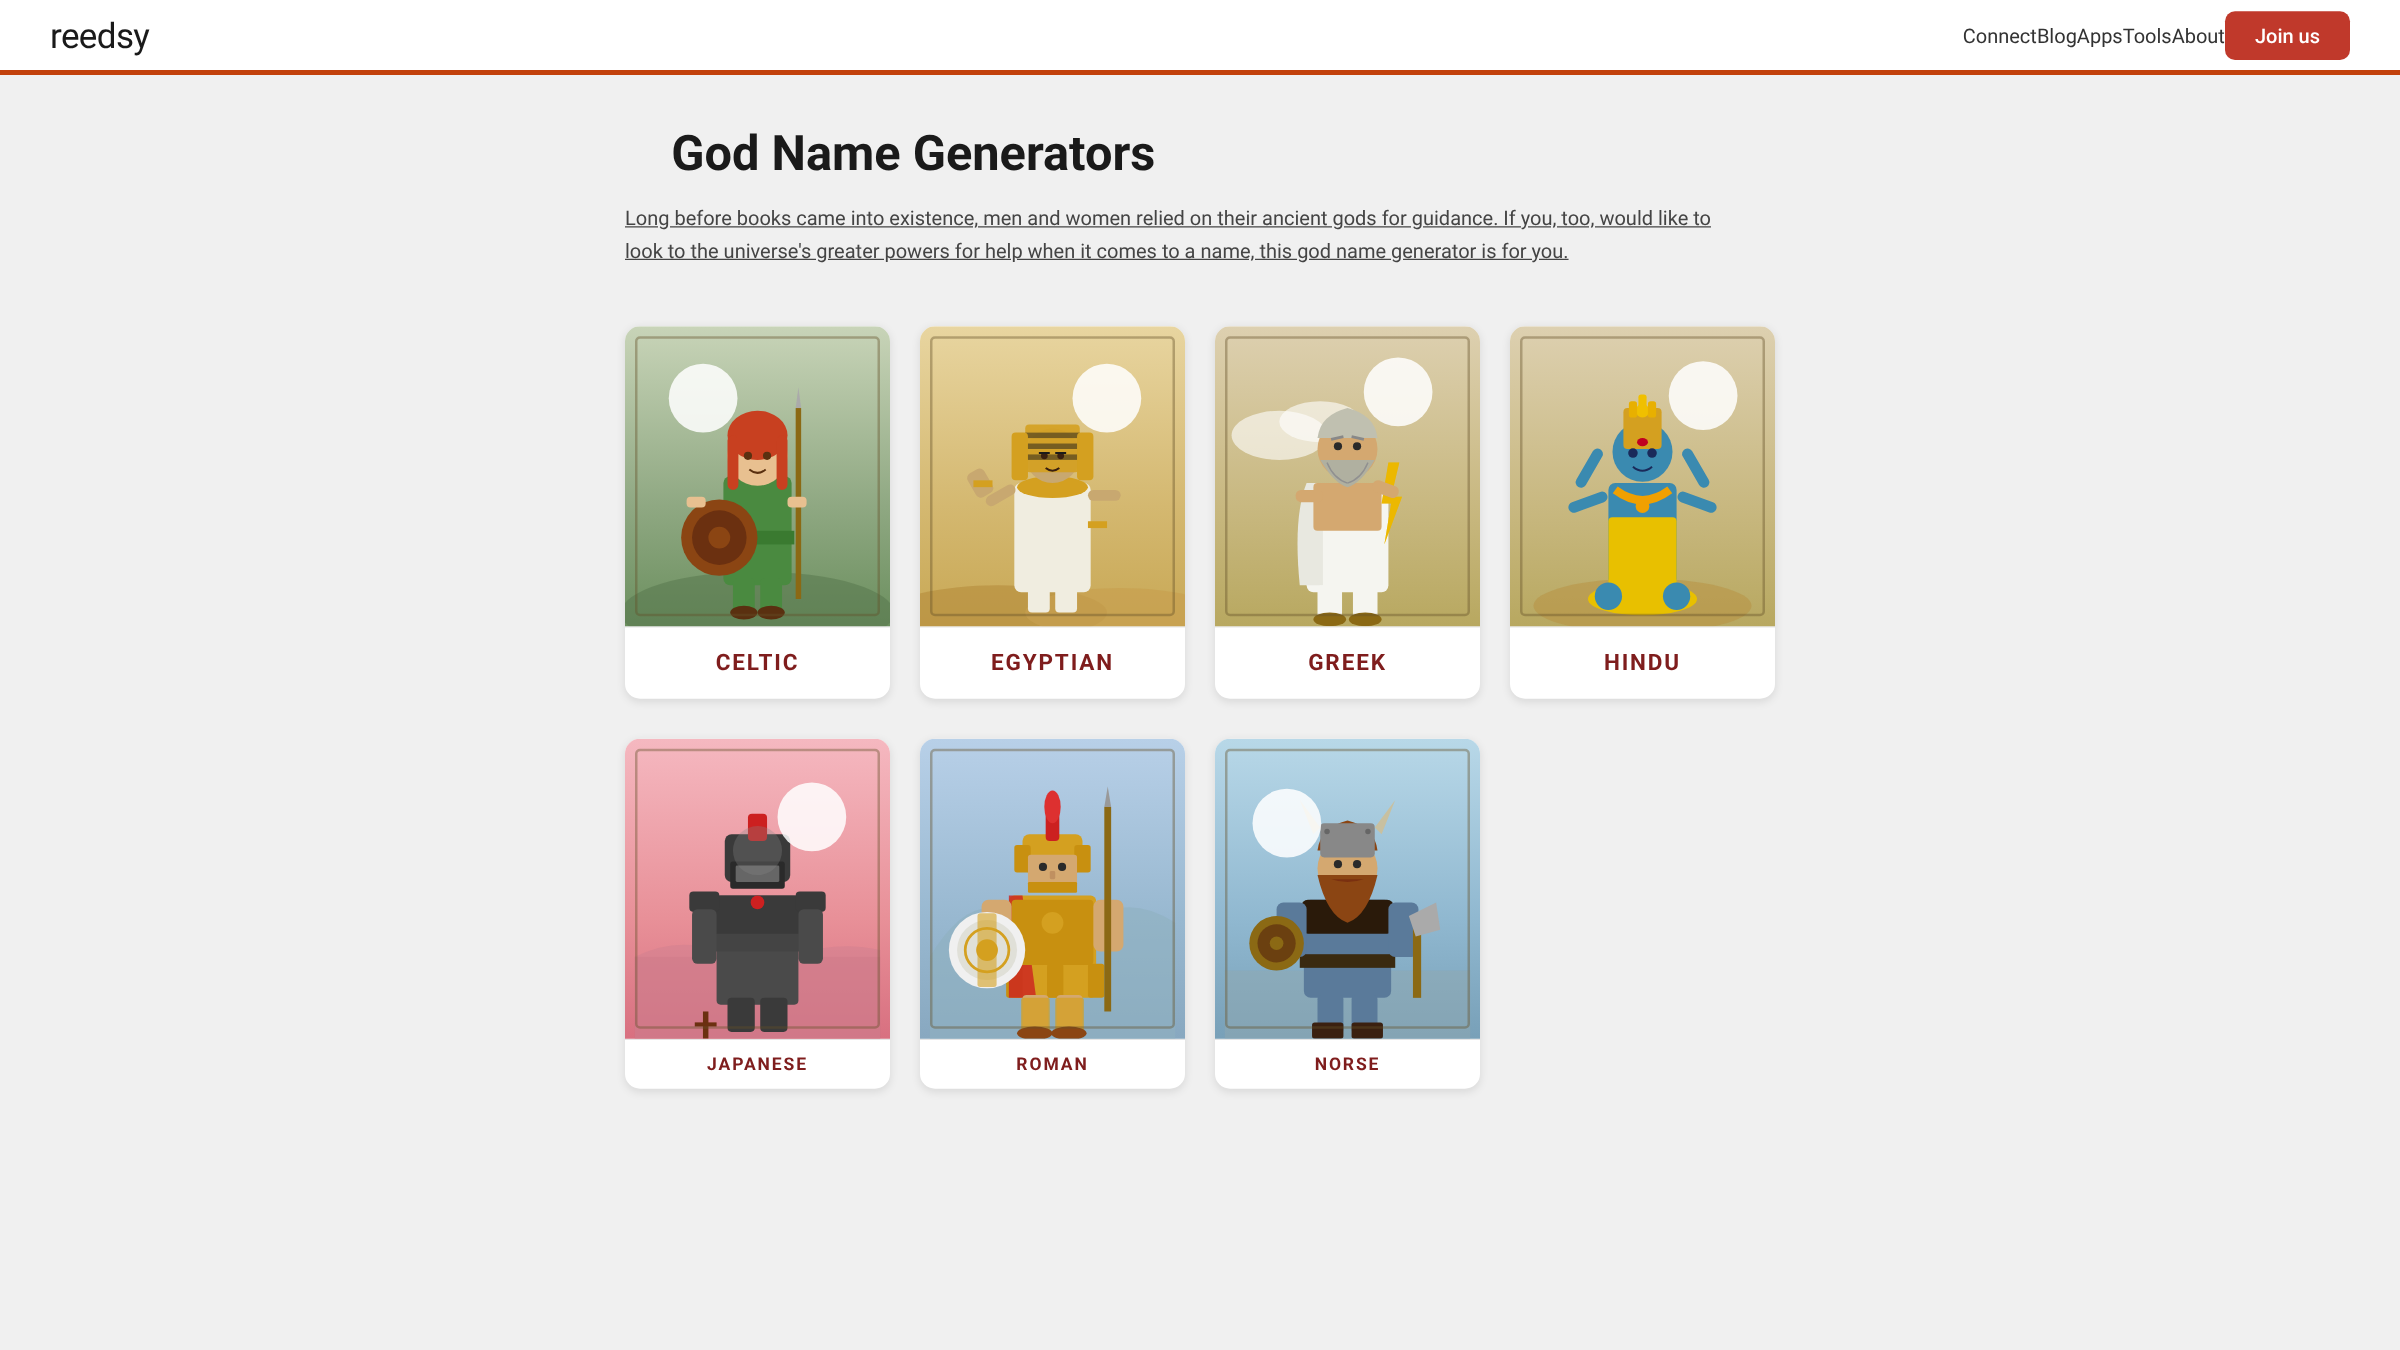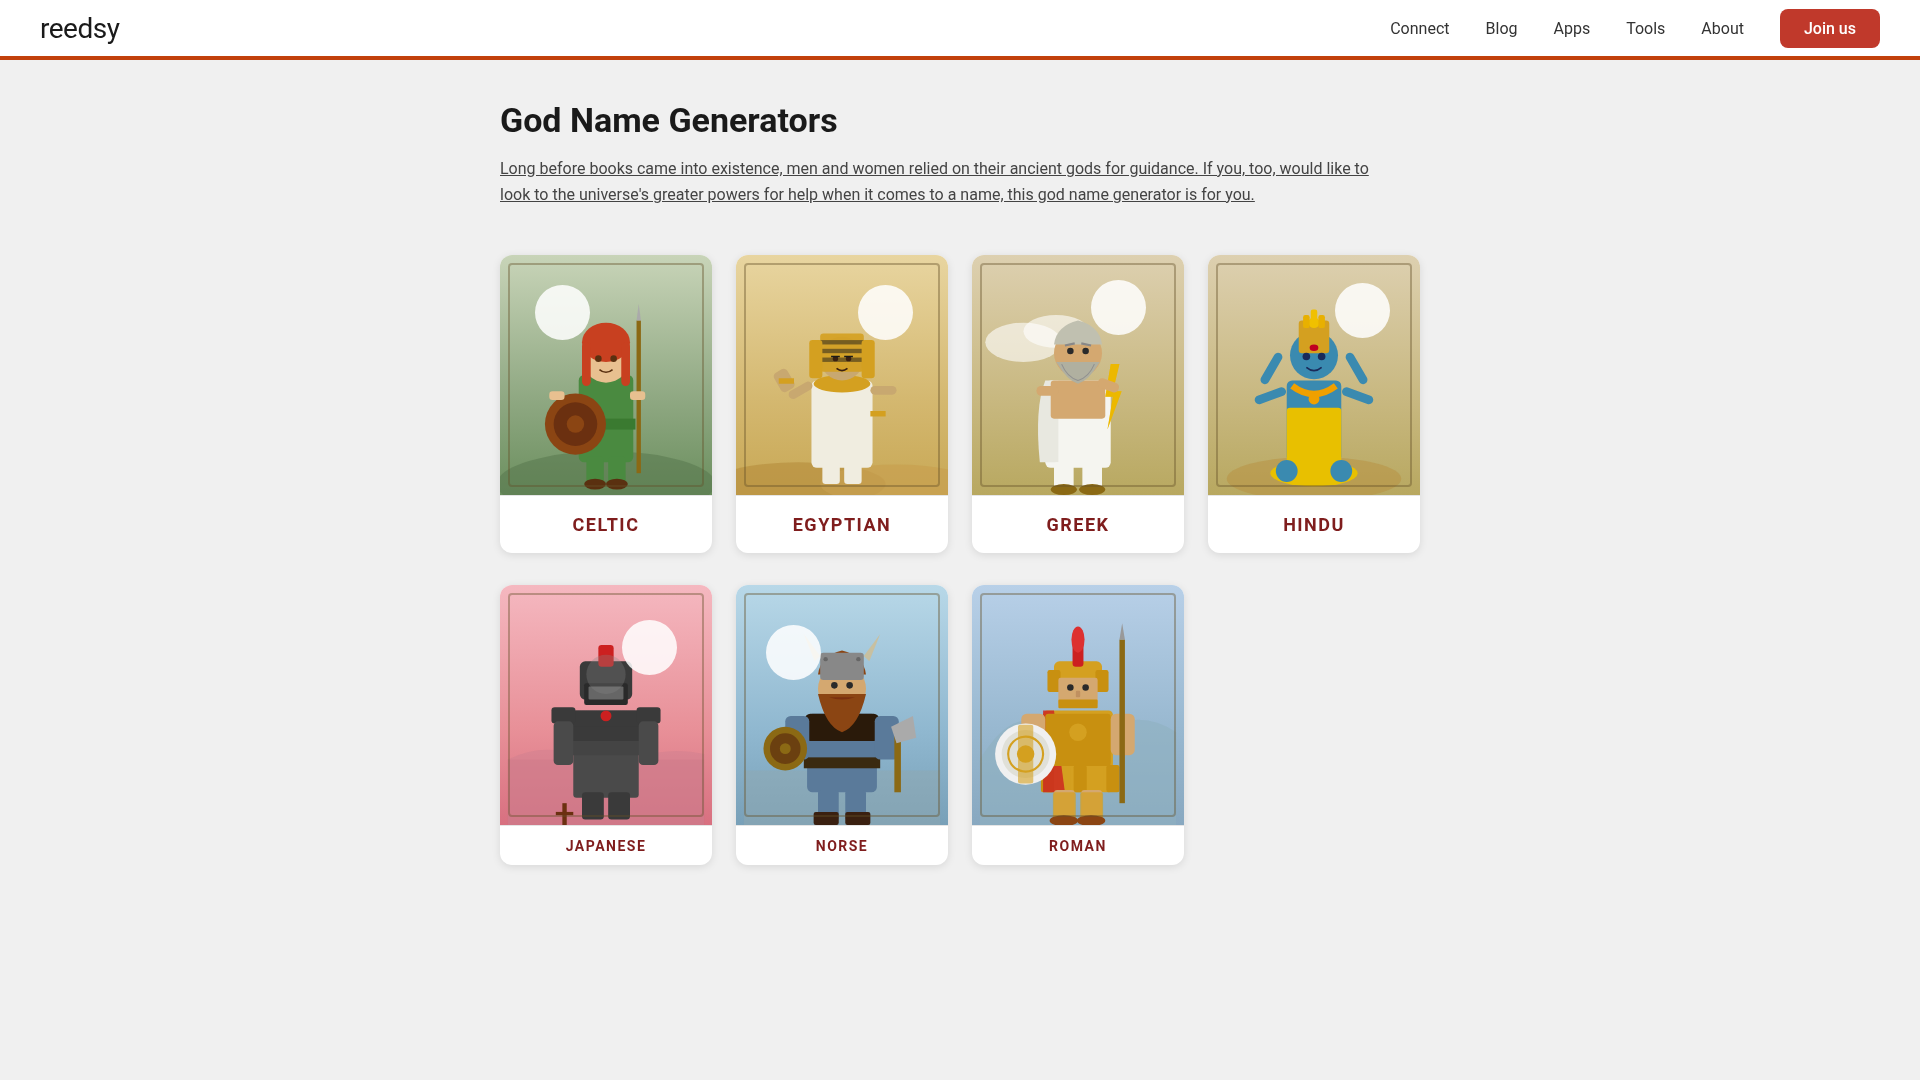--- a/index.html
+++ b/index.html
@@ -24,21 +24,20 @@
     }
     .nav-logo {
       font-size: 28px;
       font-weight: 400;
       color: #1a1a1a;
       letter-spacing: -0.5px;
     }
     .nav-links {
       display: flex;
       align-items: center;
-      gap: 36px;
     }
     .nav-link {
       color: #333;
       text-decoration: none;
       font-size: 16px;
       font-weight: 400;
     }
     .nav-join {
       background: #c0392b;
       color: #fff;
@@ -49,24 +48,25 @@
       font-weight: 500;
     }
 
     
     .content {
       max-width: 960px;
       margin: 0 auto;
       padding: 40px 20px;
     }
     .page-title {
-      font-size: 34px;
+      font-size: 39px;
       font-weight: 700;
       color: #1a1a1a;
       margin-bottom: 16px;
+      margin-left: 37px;
     }
     .page-desc {
       font-size: 16px;
       color: #444;
       line-height: 1.6;
       margin-bottom: 48px;
       max-width: 880px;
       text-decoration: underline;
     }
 
@@ -414,72 +414,20 @@
           <rect x="92" y="190" width="20" height="25" rx="3" fill="#3a3a3a"></rect>
 
           <rect x="50" y="200" width="4" height="20" fill="#6B3010"></rect>
           <rect x="44" y="208" width="16" height="3" fill="#6B3010"></rect>
         </svg>
       </div>
       <div class="card-label" style="font-size:14px;padding:12px;text-align:center;">JAPANESE</div>
     </div>
 
     <div class="card" style="height: 280px; overflow: hidden;">
-      <div class="card-image norse-bg" style="height:240px;">
-        <div class="sun-circle" style="left:30px;top:40px;"></div>
-        <svg viewBox="0 0 180 220" class="figure-svg">
-
-          <rect x="0" y="170" width="180" height="50" fill="#90a8b0" opacity="0.5"></rect>
-
-          <rect x="58" y="118" width="64" height="72" rx="5" fill="#5a7a9a"></rect>
-
-          <rect x="56" y="118" width="68" height="25" rx="5" fill="#2a1a0a"></rect>
-
-          <rect x="55" y="158" width="70" height="10" fill="#3a2a10"></rect>
-
-          <circle cx="90" cy="95" r="22" fill="#d4a870"></circle>
-
-          <path d="M68,100 Q75,130 90,135 Q105,130 112,100" fill="#8B4513"></path>
-
-          <path d="M78,103 Q90,107 102,103" fill="#7a3010"></path>
-
-          <path d="M68,82 Q70,65 90,60 Q110,65 112,82" fill="#8B4513"></path>
-
-          <rect x="70" y="62" width="40" height="25" rx="3" fill="#888"></rect>
-
-          <path d="M70,65 L55,45 L65,70Z" fill="#c8c0a0"></path>
-          <path d="M110,65 L125,45 L115,70Z" fill="#c8c0a0"></path>
-
-          <circle cx="75" cy="68" r="2" fill="#666"></circle>
-          <circle cx="105" cy="68" r="2" fill="#666"></circle>
-
-          <circle cx="83" cy="92" r="3" fill="#2a2a2a"></circle>
-          <circle cx="97" cy="92" r="3" fill="#2a2a2a"></circle>
-
-          <rect x="38" y="120" width="22" height="40" rx="5" fill="#5a7a9a"></rect>
-          <rect x="120" y="120" width="22" height="40" rx="5" fill="#5a7a9a"></rect>
-
-          <rect x="138" y="130" width="6" height="60" fill="#8B6914"></rect>
-          <path d="M135,130 L155,120 L158,140 L140,145Z" fill="#aaa"></path>
-
-          <circle cx="38" cy="150" r="20" fill="#8B6914"></circle>
-          <circle cx="38" cy="150" r="14" fill="#6B4010"></circle>
-          <circle cx="38" cy="150" r="5" fill="#8B6914"></circle>
-
-          <rect x="68" y="188" width="19" height="28" rx="3" fill="#5a7a9a"></rect>
-          <rect x="93" y="188" width="19" height="28" rx="3" fill="#5a7a9a"></rect>
-
-          <rect x="64" y="208" width="23" height="12" rx="2" fill="#3a2010"></rect>
-          <rect x="93" y="208" width="23" height="12" rx="2" fill="#3a2010"></rect>
-        </svg>
-      </div>
-      <div class="card-label" style="font-size:14px;padding:12px;">NORSE</div>
-    </div>
-
-    <div class="card" style="height: 280px; overflow: hidden;">
       <div class="card-image roman-bg" style="height:240px;">
         <svg viewBox="0 0 180 220" class="figure-svg">
 
           <path d="M0,160 Q30,110 60,130 Q90,110 120,130 Q150,115 180,135 L180,220 L0,220Z" fill="#90b0c0" opacity="0.6"></path>
 
           <rect x="58" y="115" width="64" height="75" rx="4" fill="#d4a020"></rect>
 
           <rect x="56" y="165" width="12" height="25" rx="2" fill="#c89010"></rect>
           <rect x="71" y="165" width="12" height="25" rx="2" fill="#d4a020"></rect>
           <rect x="86" y="165" width="12" height="25" rx="2" fill="#c89010"></rect>
@@ -530,15 +478,67 @@
           <rect x="67" y="190" width="21" height="26" rx="2" fill="#d4a020" opacity="0.7"></rect>
           <rect x="92" y="190" width="21" height="26" rx="2" fill="#d4a020" opacity="0.7"></rect>
 
           <ellipse cx="77" cy="216" rx="13" ry="5" fill="#8B4513"></ellipse>
           <ellipse cx="102" cy="216" rx="13" ry="5" fill="#8B4513"></ellipse>
         </svg>
       </div>
       <div class="card-label" style="font-size:14px;padding:12px;">ROMAN</div>
     </div>
 
+    <div class="card" style="height: 280px; overflow: hidden;">
+      <div class="card-image norse-bg" style="height:240px;">
+        <div class="sun-circle" style="left:30px;top:40px;"></div>
+        <svg viewBox="0 0 180 220" class="figure-svg">
+
+          <rect x="0" y="170" width="180" height="50" fill="#90a8b0" opacity="0.5"></rect>
+
+          <rect x="58" y="118" width="64" height="72" rx="5" fill="#5a7a9a"></rect>
+
+          <rect x="56" y="118" width="68" height="25" rx="5" fill="#2a1a0a"></rect>
+
+          <rect x="55" y="158" width="70" height="10" fill="#3a2a10"></rect>
+
+          <circle cx="90" cy="95" r="22" fill="#d4a870"></circle>
+
+          <path d="M68,100 Q75,130 90,135 Q105,130 112,100" fill="#8B4513"></path>
+
+          <path d="M78,103 Q90,107 102,103" fill="#7a3010"></path>
+
+          <path d="M68,82 Q70,65 90,60 Q110,65 112,82" fill="#8B4513"></path>
+
+          <rect x="70" y="62" width="40" height="25" rx="3" fill="#888"></rect>
+
+          <path d="M70,65 L55,45 L65,70Z" fill="#c8c0a0"></path>
+          <path d="M110,65 L125,45 L115,70Z" fill="#c8c0a0"></path>
+
+          <circle cx="75" cy="68" r="2" fill="#666"></circle>
+          <circle cx="105" cy="68" r="2" fill="#666"></circle>
+
+          <circle cx="83" cy="92" r="3" fill="#2a2a2a"></circle>
+          <circle cx="97" cy="92" r="3" fill="#2a2a2a"></circle>
+
+          <rect x="38" y="120" width="22" height="40" rx="5" fill="#5a7a9a"></rect>
+          <rect x="120" y="120" width="22" height="40" rx="5" fill="#5a7a9a"></rect>
+
+          <rect x="138" y="130" width="6" height="60" fill="#8B6914"></rect>
+          <path d="M135,130 L155,120 L158,140 L140,145Z" fill="#aaa"></path>
+
+          <circle cx="38" cy="150" r="20" fill="#8B6914"></circle>
+          <circle cx="38" cy="150" r="14" fill="#6B4010"></circle>
+          <circle cx="38" cy="150" r="5" fill="#8B6914"></circle>
+
+          <rect x="68" y="188" width="19" height="28" rx="3" fill="#5a7a9a"></rect>
+          <rect x="93" y="188" width="19" height="28" rx="3" fill="#5a7a9a"></rect>
+
+          <rect x="64" y="208" width="23" height="12" rx="2" fill="#3a2010"></rect>
+          <rect x="93" y="208" width="23" height="12" rx="2" fill="#3a2010"></rect>
+        </svg>
+      </div>
+      <div class="card-label" style="font-size:14px;padding:12px;">NORSE</div>
+    </div>
+
     <div style="visibility:hidden;"></div>
   </div>
 </div>
 
 </body></html>

